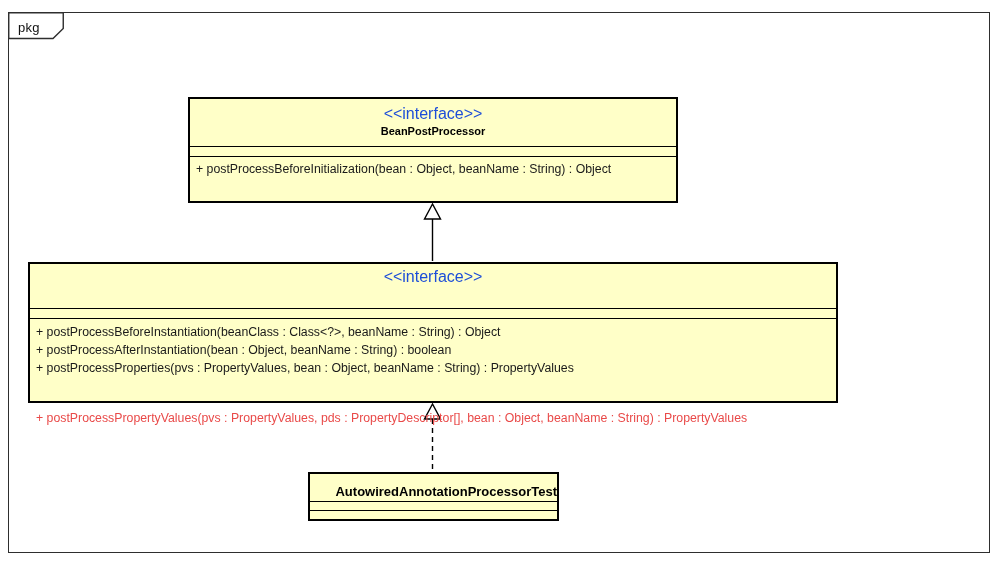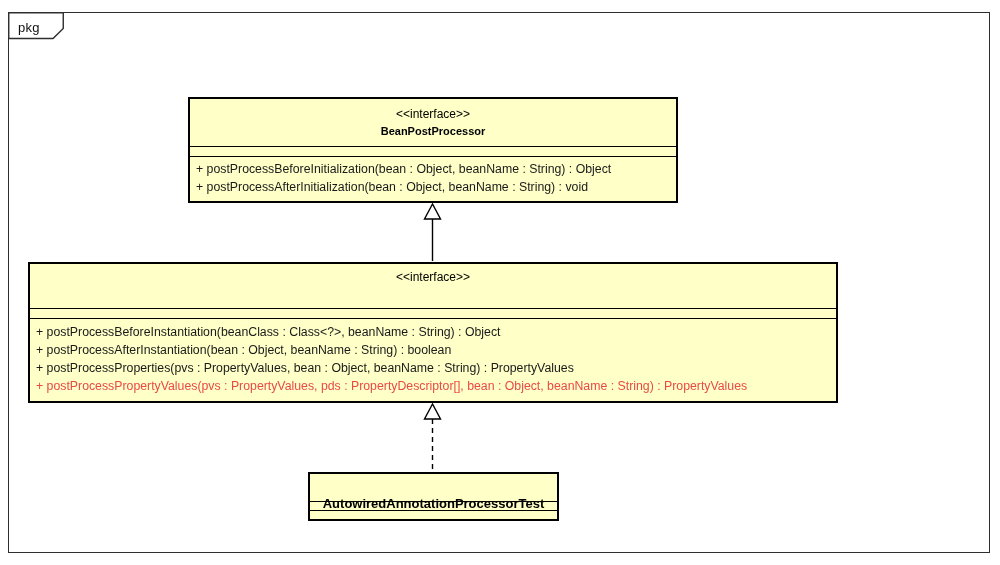--- a/index.html
+++ b/index.html
@@ -25,39 +25,39 @@
     border:2px solid var(--box_border, #000000);
     background:var(--box_fill, #FFFFCC);
   }
   .box1 { left:188px; top:97px;  width:490px; height:106px; }
   .box2 { left:28px;  top:262px; width:810px; height:141px; }
   .box3 { left:308px; top:472px; width:251px; height:49px; }
 
   .hdr { text-align:center; box-sizing:border-box; }
   .box1 .hdr { height:47px; padding-top:7px; }
   .box2 .hdr { height:44px; padding-top:5px; }
-  .stereo { font-size:12px; color:#000000; line-height:16px; }
+  .stereo { font-size:16px; color:#1d4ed8; line-height:16px; }
   .cname  { font-size:11px; font-weight:bold; color:#000; line-height:19px; }
 
   .attrs {
     box-sizing:border-box; height:11px;
     border-top:1px solid var(--box_border, #000);
     border-bottom:1px solid var(--box_border, #000);
   }
   .box3 .attrs { height:10px; }
 
   .methods { box-sizing:border-box; padding:3px 6px; }
   .box2 .methods { padding:4px 6px; }
   .m {
     font-size:12.3px; color:#1a1a1a;
     line-height:18px; white-space:nowrap;
   }
-  .m.deprecated { color:var(--deprecated_text, #E84A4A); }
+  .m.deprecated { color:var(--deprecated_text, #E84A4A);margin-top:32px; }
 
-  .box3 .hdr { height:27px; line-height:27px; padding-top:16px; }
+  .box3 .hdr { height:27px; line-height:27px; padding-top:4px;text-align:right; }
   .box3 .cname { font-size:13px; line-height:27px; }
   .box3 .empty-ops { height:8px; }
 </style>
 </head>
 <body>
 
 <div class="canvas">
 
   <div class="frame"></div>
 
@@ -78,21 +78,20 @@
   </svg>
 
   <div class="uml-box box1">
     <div class="hdr">
       <div class="stereo">&lt;&lt;interface&gt;&gt;</div>
       <div class="cname">BeanPostProcessor</div>
     </div>
     <div class="attrs"></div>
     <div class="methods">
       <div class="m">+ postProcessBeforeInitialization(bean : Object, beanName : String) : Object</div>
-      <div class="m">+ postProcessAfterInitialization(bean : Object, beanName : String) : void</div>
     </div>
   </div>
 
   <div class="uml-box box2">
     <div class="hdr">
       <div class="stereo">&lt;&lt;interface&gt;&gt;</div>
     </div>
     <div class="attrs"></div>
     <div class="methods">
       <div class="m">+ postProcessBeforeInstantiation(beanClass : Class&lt;?&gt;, beanName : String) : Object</div>

